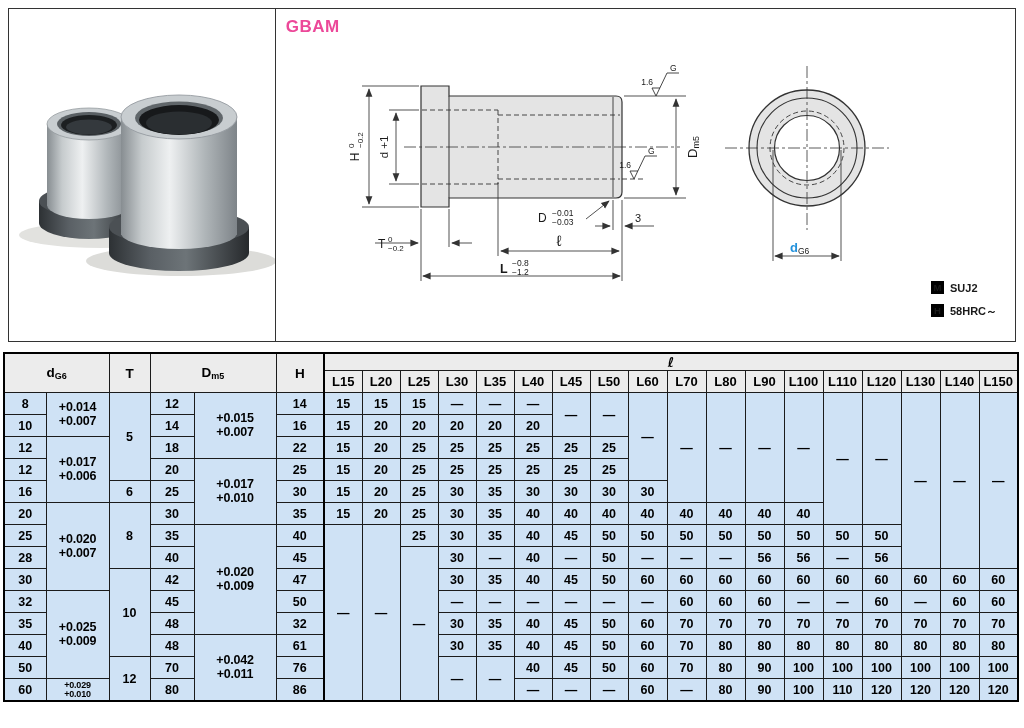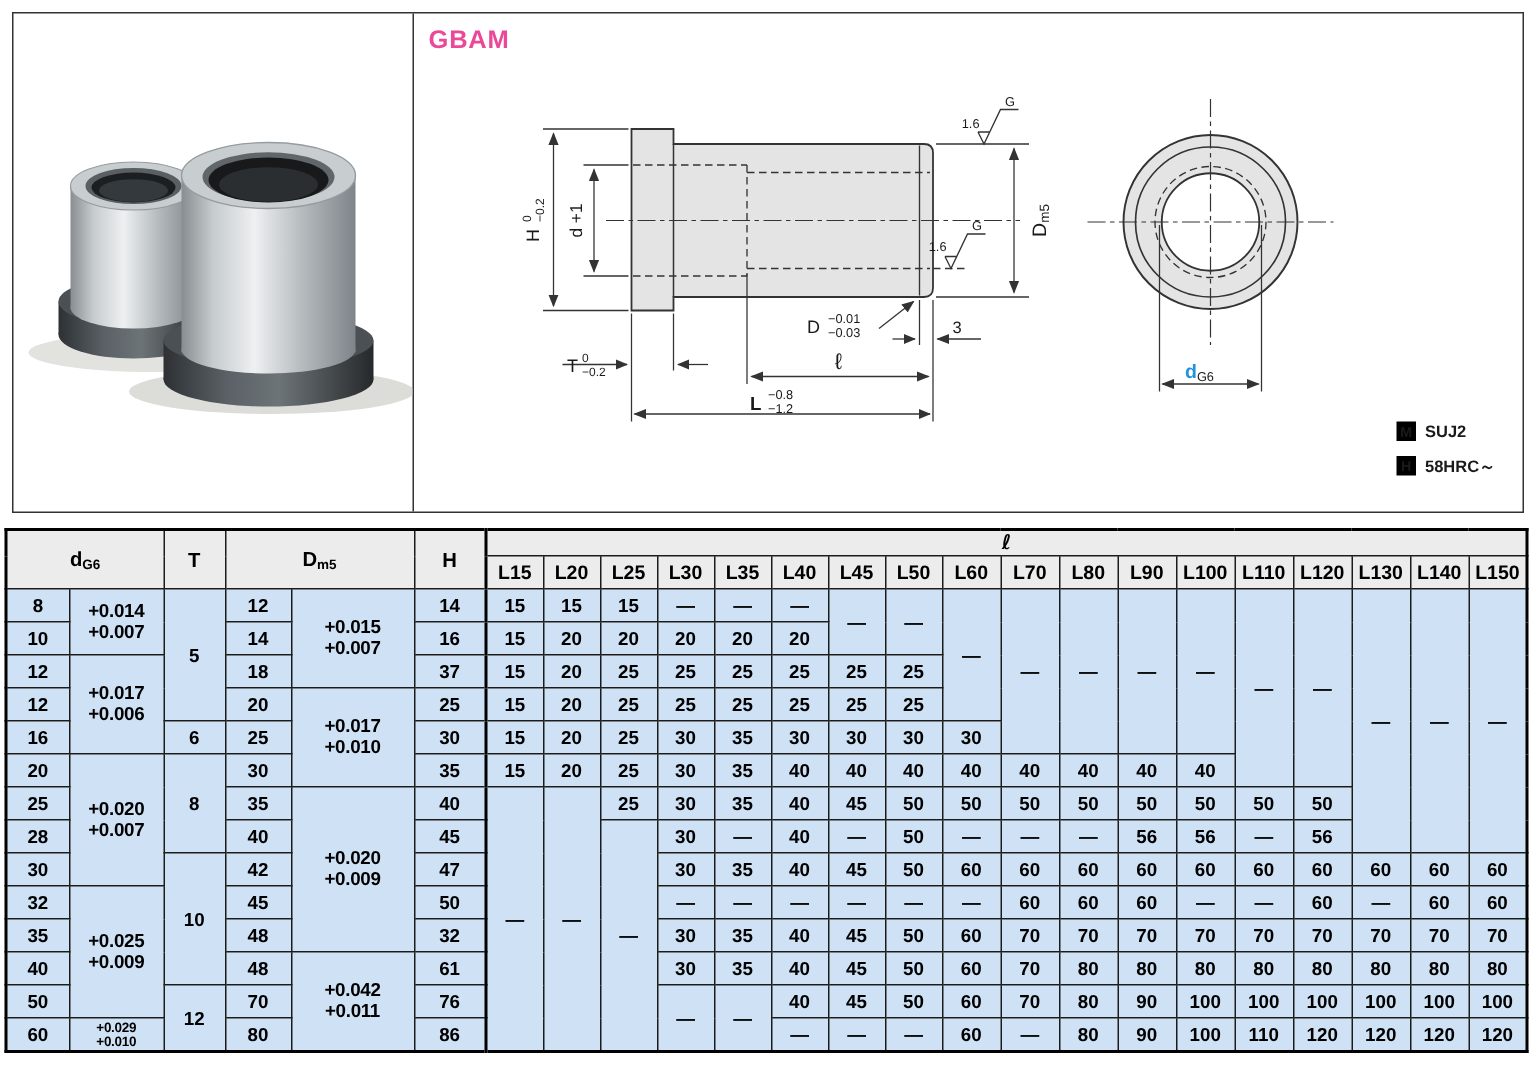--- a/index.html
+++ b/index.html
@@ -289,21 +289,21 @@
         <td>20</td>
         <td>20</td>
       </tr>
       <tr>
         <td class="d">12</td>
         <td rowspan="3" class="tol">
           <span>+0.017</span>
           <span>+0.006</span>
         </td>
         <td>18</td>
-        <td>37</td>
+        <td>22</td>
         <td class="lb">15</td>
         <td>20</td>
         <td>25</td>
         <td>25</td>
         <td>25</td>
         <td>25</td>
         <td>25</td>
         <td>25</td>
       </tr>
       <tr>

